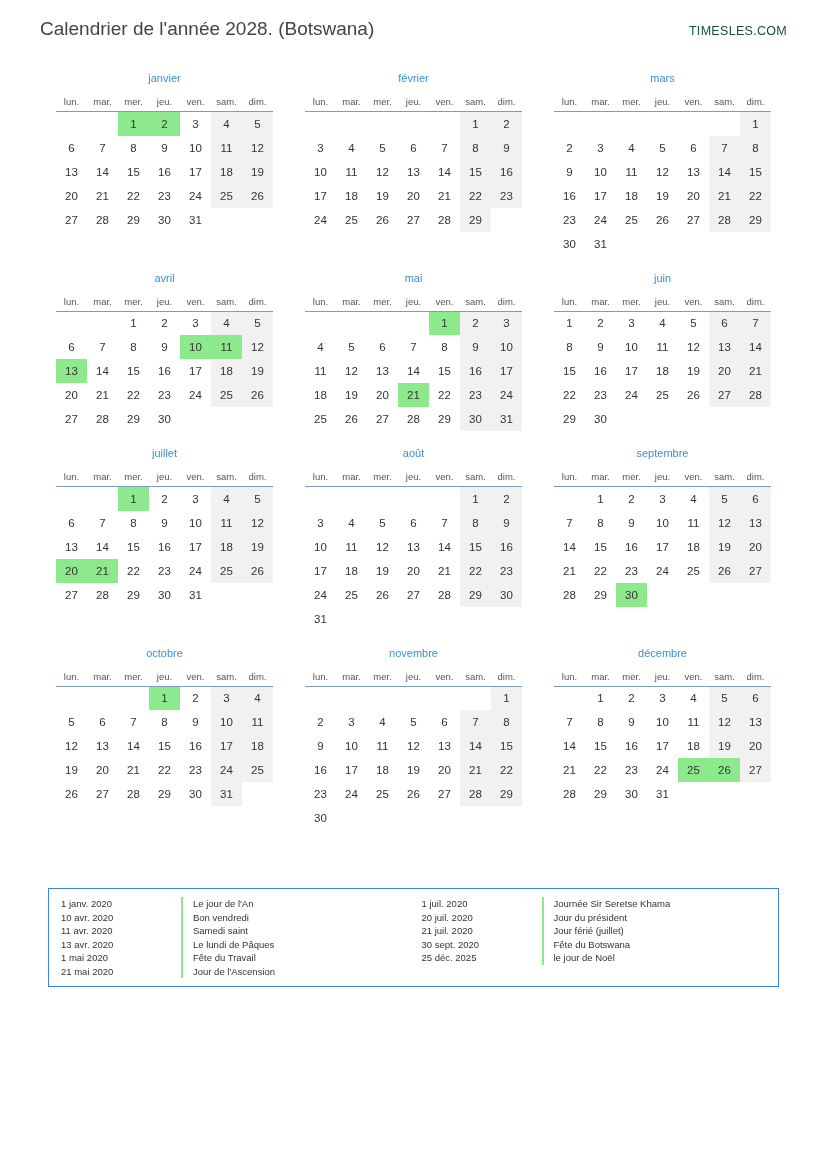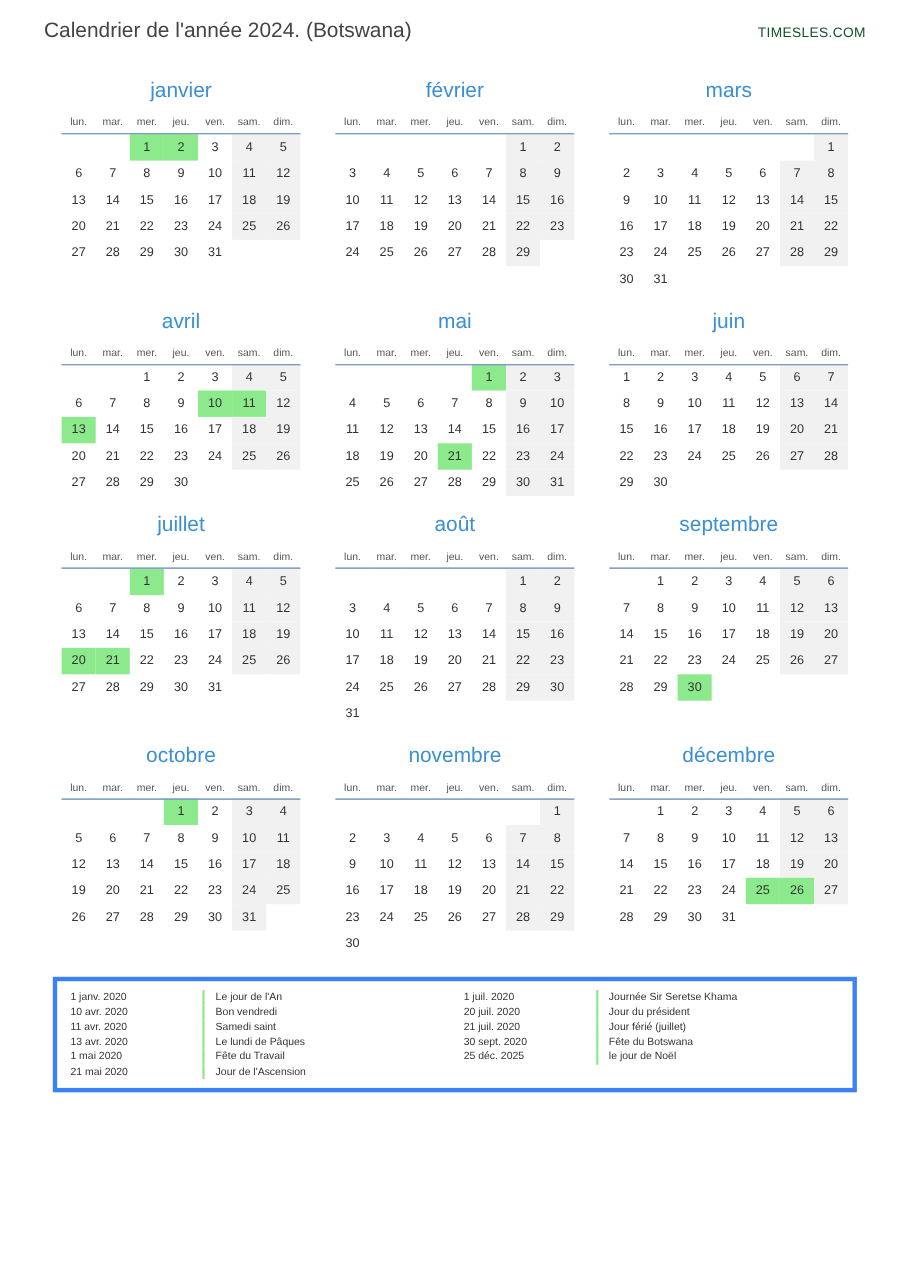--- a/index.html
+++ b/index.html
@@ -40,21 +40,21 @@
     row-gap: 0px;
     column-gap: 0px;
   }
   .month {
     padding: 10px 0 6px 0;
     display: flex;
     flex-direction: column;
     align-items: center;
   }
   .month-name {
-    font-size: 19px;
+    font-size: 11px;
     color: #3b8fd4;
     margin-bottom: 10px;
     text-align: center;
   }
   table.cal {
     border-collapse: collapse;
     font-size: 11px;
   }
   table.cal th {
     font-weight: normal;
@@ -75,21 +75,21 @@
     padding: 0;
   }
   td.we { background: #f1f1f1; }
   td.hol { background: #8cea8c; }
   td.empty { background: transparent; }
   .legend {
     position: absolute;
     left: 48px;
     right: 48px;
     top: 888px;
-    border: 4px solid #3b82f6;
+    border: 1px solid #3b82f6;
     padding: 8px 10px 8px 12px;
   }
   .legend-cols {
     display: grid;
     grid-template-columns: 1fr 1fr;
     column-gap: 14px;
   }
   .legend-row {
     display: grid;
     grid-template-columns: 120px 1fr;
@@ -103,21 +103,21 @@
     padding-left: 10px;
     white-space: nowrap;
   }
 </style>
 </head>
 <body>
 
 <div class="page">
 
   <div class="header">
-    <div class="title">Calendrier de l'année 2024. (Botswana)</div>
+    <div class="title">Calendrier de l'année 2028. (Botswana)</div>
     <div class="brand">TIMESLES.COM</div>
   </div>
 
   <div class="year-grid" id="year-grid">
       <div class="month">
         <div class="month-name">janvier</div>
         <table class="cal">
           <thead>
             <tr>
               <th>lun.</th>

